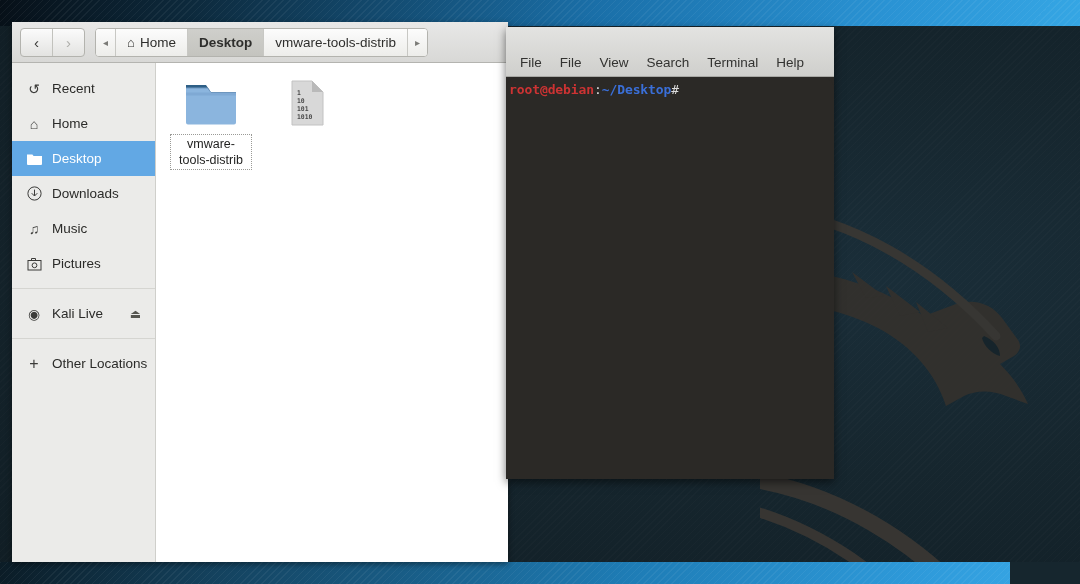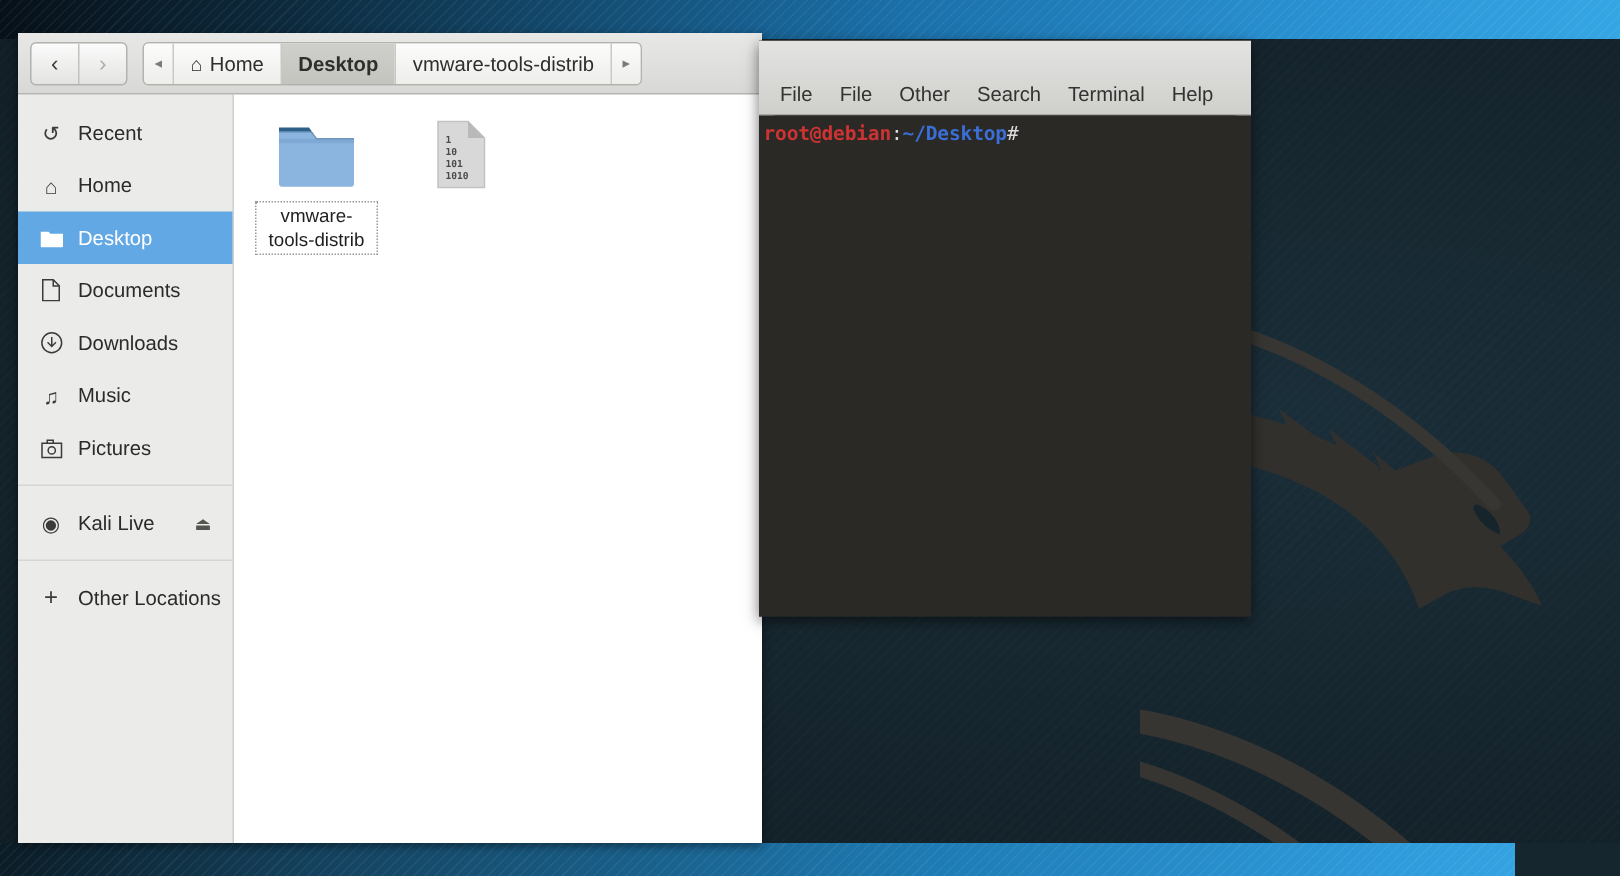--- a/index.html
+++ b/index.html
@@ -234,21 +234,21 @@
     border: 1px dotted #9a9a96;
     padding: 1px 3px;
   }
 
   
   #terminal {
     position: absolute;
     left: 506px;
     top: 27px;
     width: 328px;
-    height: 384px;
+    height: 452px;
     background: #2b2926;
     box-shadow: 0 3px 9px rgba(0,0,0,0.55);
     overflow: hidden;
   }
   .term-menubar {
     height: 50px;
     background: linear-gradient(#e3e3e1, #cfcfcc);
     border-bottom: 1px solid #a8a8a4;
     display: flex;
     align-items: flex-end;
@@ -366,29 +366,20 @@
 
         <div class="side-item selected">
           <span class="side-icon">
             <svg width="15" height="12" viewBox="0 0 15 12">
                 <path d="M0 1.5h5.4l1.2 1.4H15V11a1 1 0 0 1-1 1H1a1 1 0 0 1-1-1z" fill="currentColor"></path>
               </svg>
           </span>
           <span>Desktop</span>
         </div>
 
-        <div class="side-item">
-          <span class="side-icon">
-            <svg width="12" height="15" viewBox="0 0 12 15">
-                <path d="M.5.5h7L11.5 4.5v10H.5z" fill="none" stroke="currentColor"></path>
-                <path d="M7.5.7v4h4" fill="none" stroke="currentColor"></path>
-              </svg>
-          </span>
-          <span>Documents</span>
-        </div>
 
         <div class="side-item">
           <span class="side-icon">
             <svg width="15" height="15" viewBox="0 0 15 15">
                 <circle cx="7.5" cy="7.5" r="6.6" fill="none" stroke="currentColor"></circle>
                 <path d="M7.5 3.6v6.2M4.7 7.2l2.8 2.8 2.8-2.8" fill="none" stroke="currentColor"></path>
               </svg>
           </span>
           <span>Downloads</span>
         </div>
@@ -457,21 +448,21 @@
         </div>
       </div>
     </div>
   </div>
 
   <div id="terminal">
 
     <div class="term-menubar">
       <div class="term-menu">File</div>
       <div class="term-menu">File</div>
-      <div class="term-menu">Other</div>
+      <div class="term-menu">View</div>
       <div class="term-menu">Search</div>
       <div class="term-menu">Terminal</div>
       <div class="term-menu">Help</div>
     </div>
 
     <div class="term-body">
       <div>
         <span class="prompt-user">root@debian</span><span class="prompt-colon">:</span><span class="prompt-path">~/Desktop</span><span class="prompt-hash">#</span>
       </div>
     </div>

